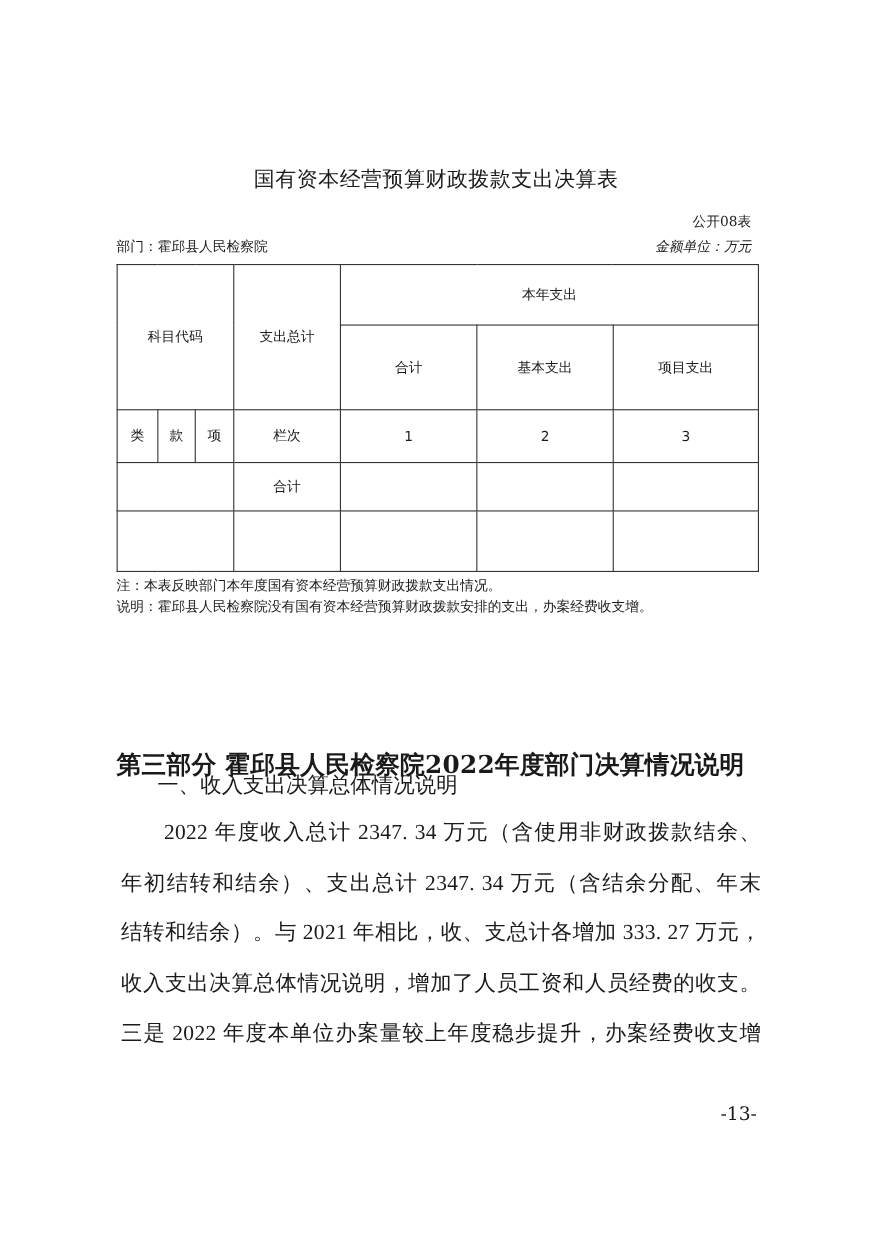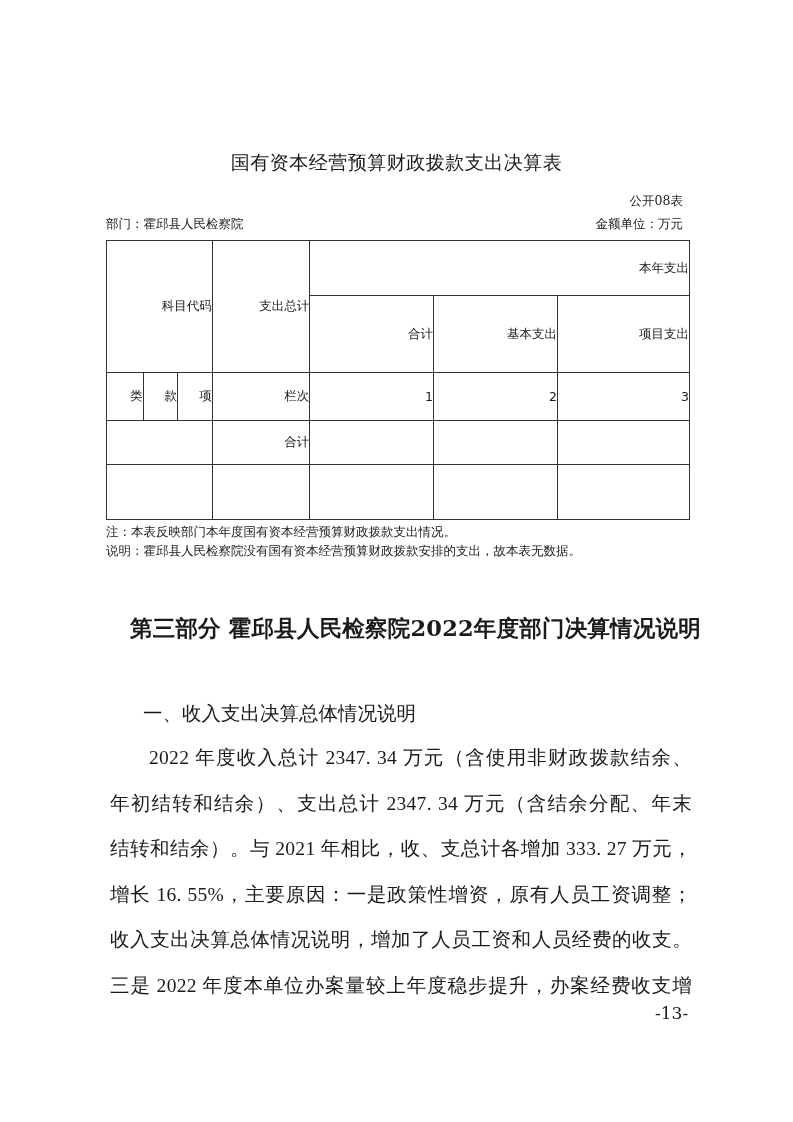--- a/index.html
+++ b/index.html
@@ -3,27 +3,27 @@
 <meta charset="utf-8">
 <style>
   html, body { margin: 0; padding: 0; background: #ffffff; }
   body { width: 793px; height: 1122px; position: relative; overflow: hidden;
          font-family: "DejaVu Serif", "Liberation Serif", serif; color: #1a1a1a; }
   .abs { position: absolute; }
   .table-title { left: 0; width: 793px; top: 150px; text-align: center;
                  font-family: "DejaVu Sans", "Liberation Sans", sans-serif; font-size: 19px; letter-spacing: 0.5px; }
   .form-no { right: 110px; top: 193px; font-size: 12.5px; }
   .dept { left: 106px; top: 216px; font-size: 12.5px; }
-  .unit { right: 110px; top: 216px; font-size: 12.5px; }
+  .unit { right: 110px; top: 216px; font-size: 12.5px; font-style: italic; }
   table.grid { position: absolute; left: 106px; top: 240px; width: 584px; border-collapse: collapse;
                font-size: 12.5px; font-family: "DejaVu Sans", "Liberation Sans", sans-serif; }
-  table.grid td { border: 1px solid #333; text-align: right; vertical-align: middle; padding: 0; }
+  table.grid td { border: 1px solid #333; text-align: center; vertical-align: middle; padding: 0; }
   .note { left: 106px; font-size: 12.5px; }
-  .section-title { left: 106px; top: 613px; font-size: 22.5px; font-weight: bold; letter-spacing: 0.2px;
-                   font-family: "DejaVu Serif", "Liberation Serif", serif; margin-left: 24px; }
+  .section-title { left: 106px; top: 680px; font-size: 22.5px; font-weight: bold; letter-spacing: 0.2px;
+                   font-family: "DejaVu Serif", "Liberation Serif", serif; }
   .sub-title { left: 143px; top: 700px; font-size: 19.5px;
                font-family: "DejaVu Sans", "Liberation Sans", sans-serif; }
   .para { left: 106px; top: 733px; width: 590px; font-size: 19.5px; line-height: 41.5px; letter-spacing: 0.3px;
           font-family: "Liberation Serif", "DejaVu Serif", serif; }
   .para p { margin: 4px; text-indent: 39px; text-align: justify; text-align-last: justify; }
   .page-no { left: 655px; top: 1003px; font-size: 17px; }
 </style>
 </head>
 <body>
 
@@ -73,27 +73,26 @@
     <td colspan="3"></td>
     <td></td>
     <td></td>
     <td></td>
     <td></td>
   </tr>
 </tbody>
   </table>
 
 <div class="abs note" style="top:524px">注：本表反映部门本年度国有资本经营预算财政拨款支出情况。</div>
-<div class="abs note" style="top:543px">说明：霍邱县人民检察院没有国有资本经营预算财政拨款安排的支出，故本表无数据。</div>
+<div class="abs note" style="top:543px">说明：霍邱县人民检察院没有国有资本经营预算财政拨款安排的支出，办案经费收支增。</div>
 
 <div class="abs section-title">第三部分  霍邱县人民检察院2022年度部门决算情况说明</div>
 <div class="abs sub-title">一、收入支出决算总体情况说明</div>
 
 <div class="abs para">
   <p>2022 年度收入总计 2347. 34 万元（含使用非财政拨款结余、</p>
   <p style="text-indent:0">年初结转和结余）、支出总计 2347. 34 万元（含结余分配、年末</p>
   <p style="text-indent:0">结转和结余）。与 2021 年相比，收、支总计各增加 333. 27 万元，</p>
-  <p style="text-indent:0">增长 16. 55%，主要原因：一是政策性增资，原有人员工资调整；</p>
   <p style="text-indent:0">收入支出决算总体情况说明，增加了人员工资和人员经费的收支。</p>
   <p style="text-indent:0">三是 2022 年度本单位办案量较上年度稳步提升，办案经费收支增</p>
 </div>
 
 <div class="abs page-no">-13-</div>
 
 </body></html>

